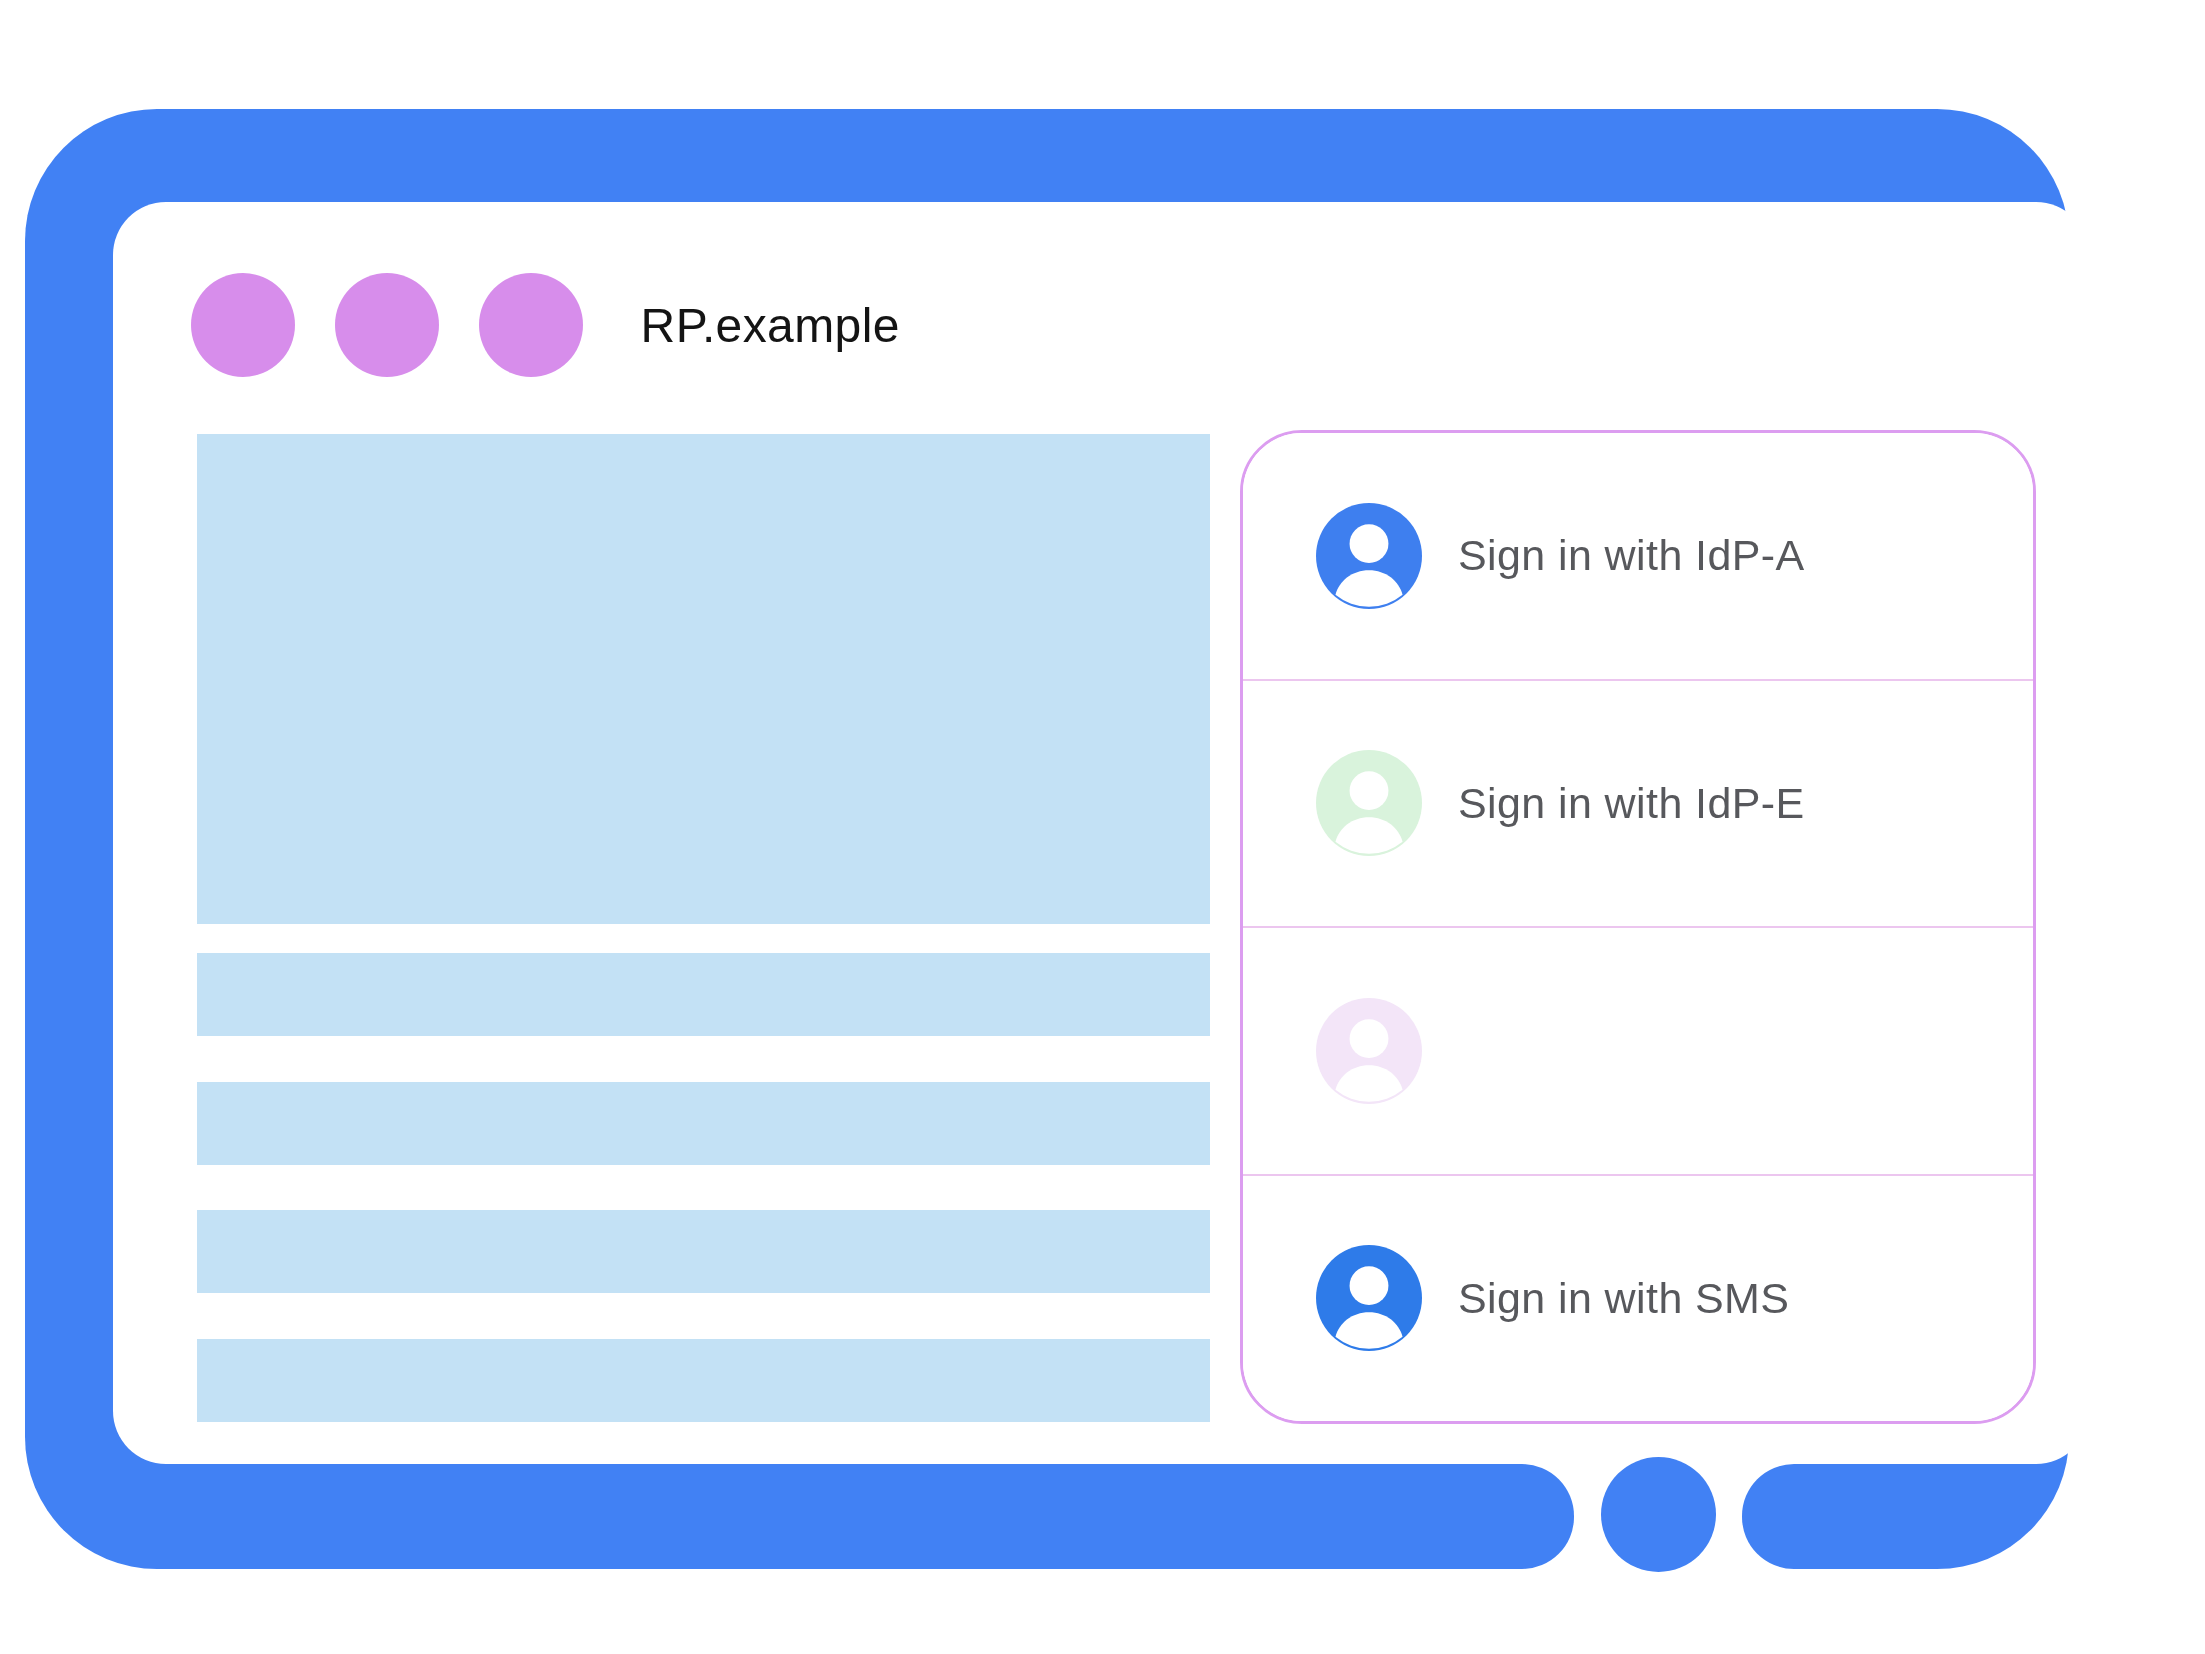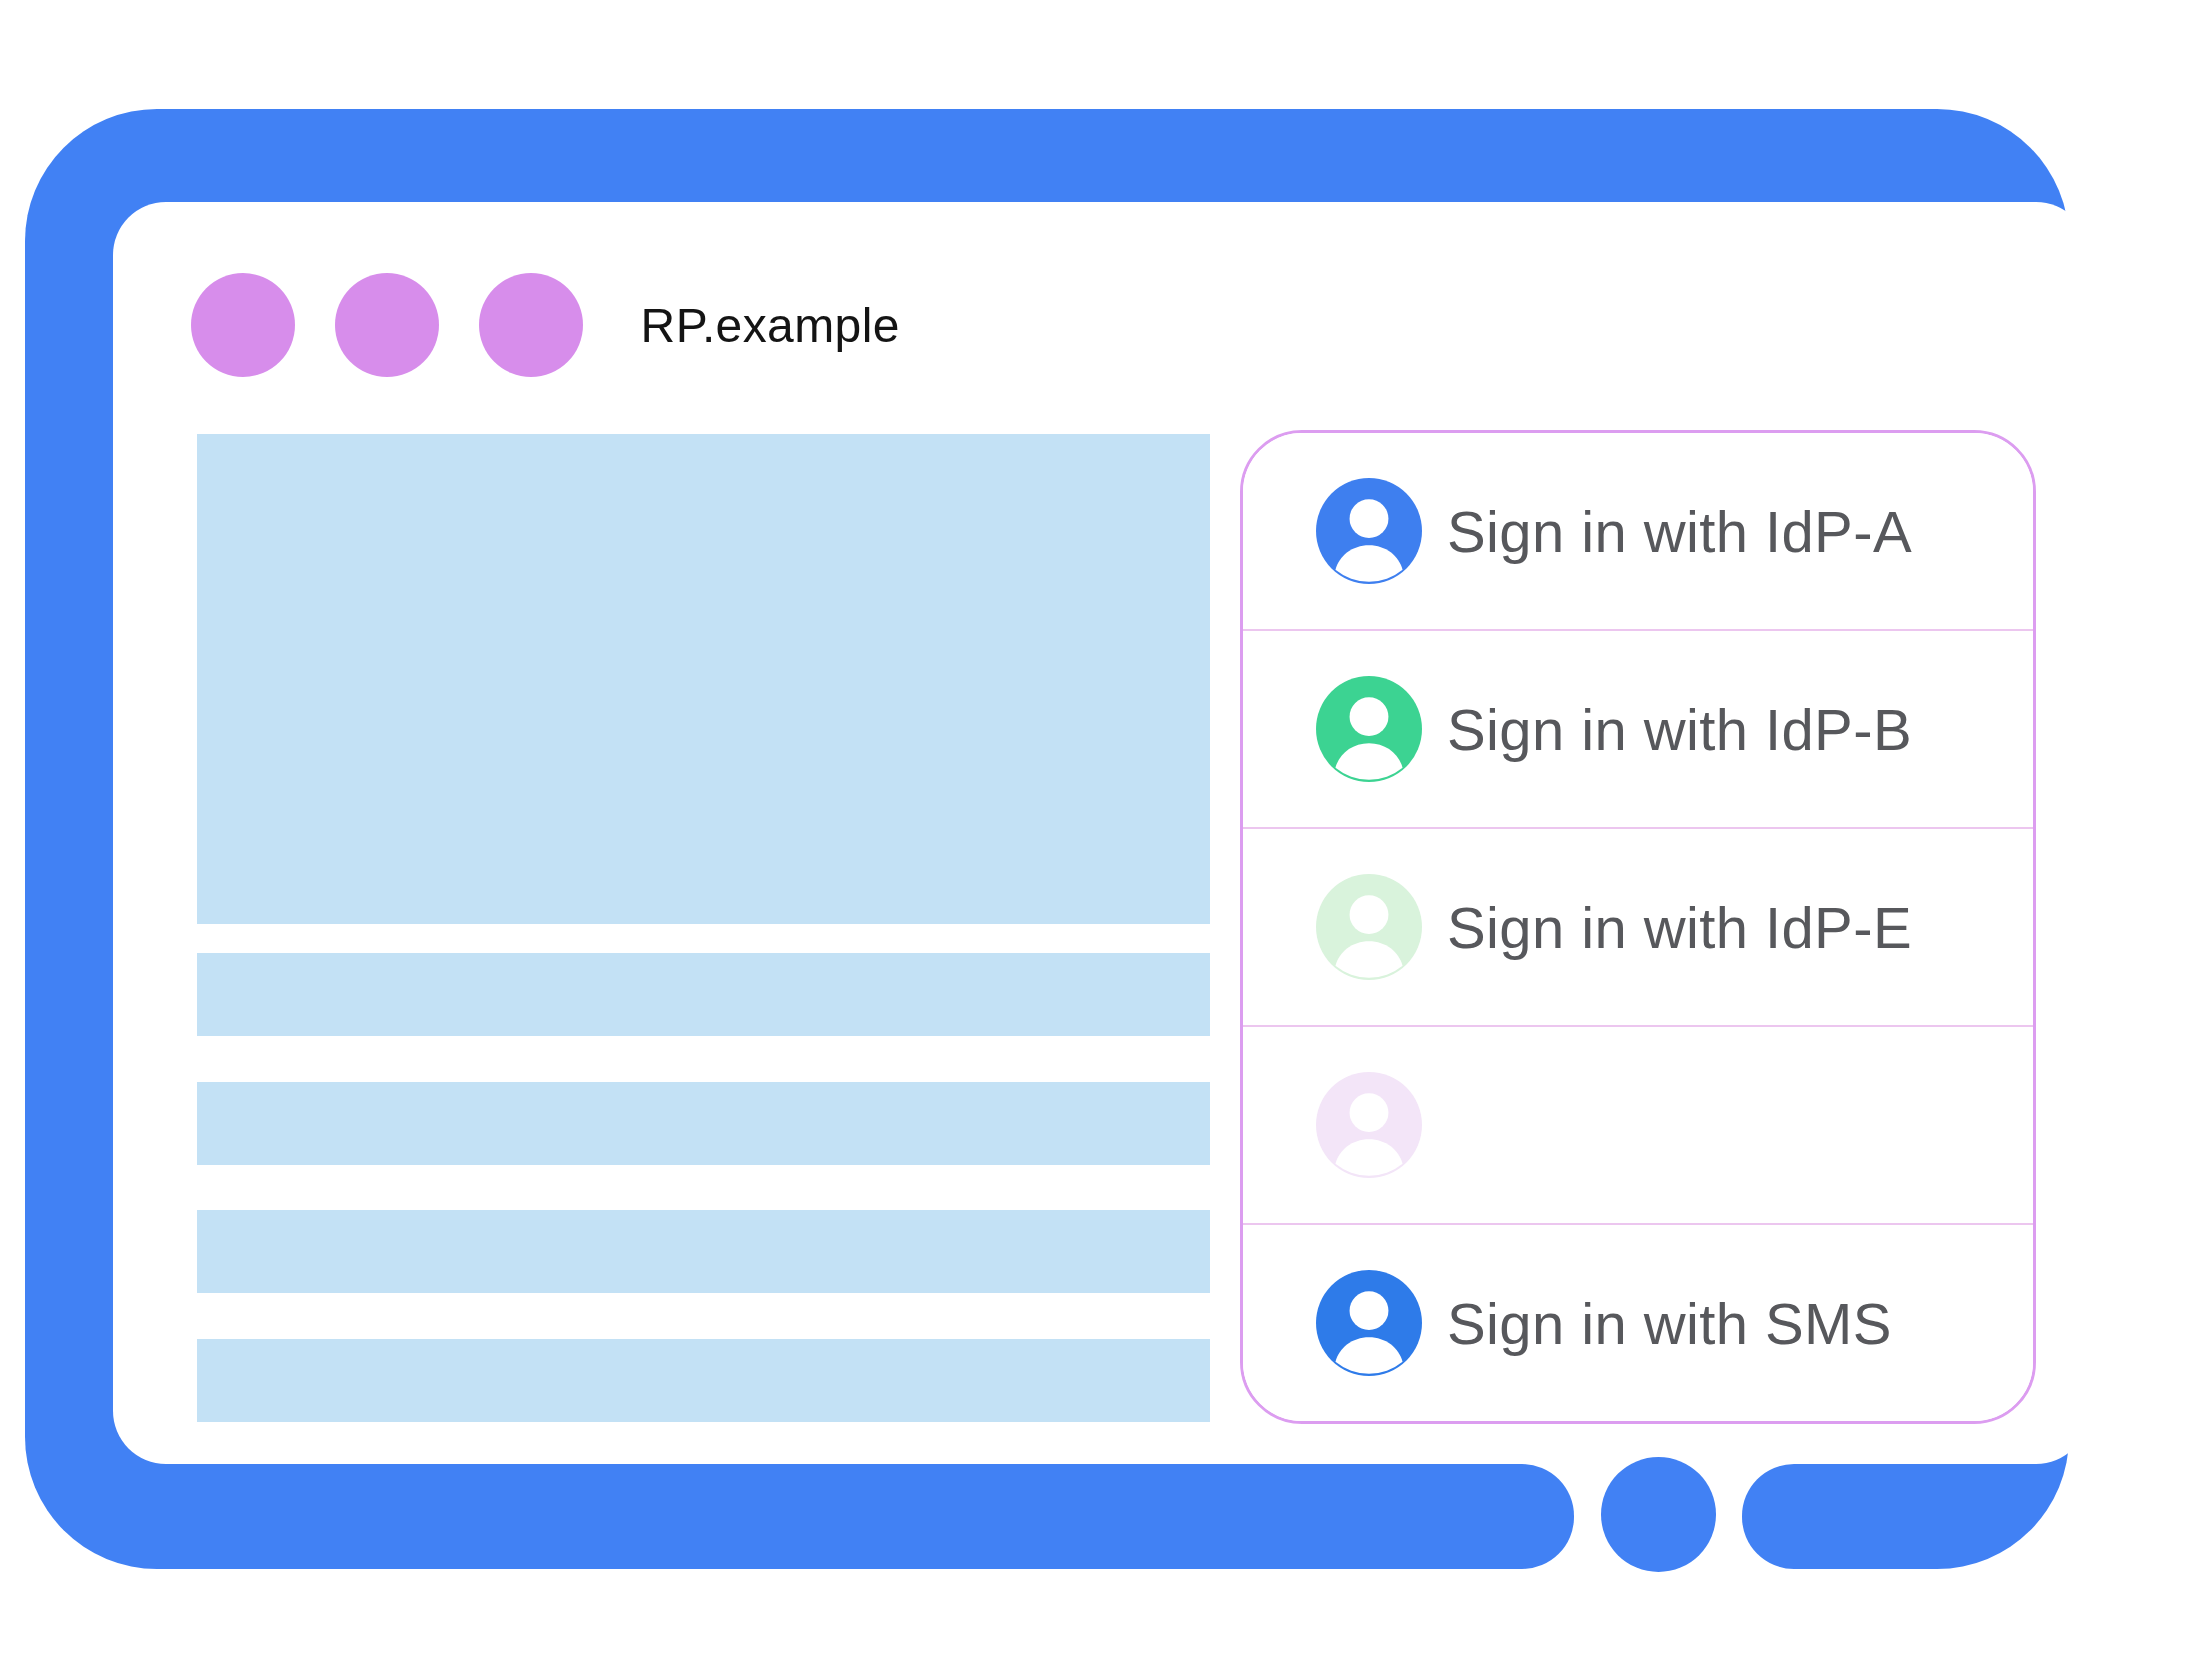--- a/index.html
+++ b/index.html
@@ -127,22 +127,22 @@
     background: #ffffff;
   }
   .signin-row:last-child { border-bottom: none; border-radius: 11px; }
   .avatar {
     width: 106px;
     height: 106px;
     flex: 0 0 auto;
     display: block;
   }
   .signin-label {
-    margin-left: 25px;
-    font-size: 58px;
+    margin-left: 36px;
+    font-size: 43px;
     font-weight: 500;
     color: var(--label_gray, #57585C);
     letter-spacing: 0.4px;
     white-space: nowrap;
   }
 </style>
 </head>
 <body>
 
 <div class="canvas">
@@ -167,28 +167,20 @@
 
         <div class="signin-row">
           <svg class="avatar" viewBox="0 0 120 120">
             <circle cx="60" cy="60" r="60" fill="#3E7FEF"></circle>
             <circle cx="60" cy="46" r="22" fill="#ffffff"></circle>
             <path d="M60 76 C 41 76 26 88 22 104 A60 60 0 0 0 98 104 C 94 88 79 76 60 76 Z" fill="#ffffff"></path>
           </svg>
           <span class="signin-label">Sign in with IdP-A</span>
         </div>
 
-        <div class="signin-row">
-          <svg class="avatar" viewBox="0 0 120 120">
-            <circle cx="60" cy="60" r="60" fill="#3CD392"></circle>
-            <circle cx="60" cy="46" r="22" fill="#ffffff"></circle>
-            <path d="M60 76 C 41 76 26 88 22 104 A60 60 0 0 0 98 104 C 94 88 79 76 60 76 Z" fill="#ffffff"></path>
-          </svg>
-          <span class="signin-label">Sign in with IdP-B</span>
-        </div>
 
 
 
         <div class="signin-row">
           <svg class="avatar" viewBox="0 0 120 120">
             <circle cx="60" cy="60" r="60" fill="#D9F3DC"></circle>
             <circle cx="60" cy="46" r="22" fill="#ffffff"></circle>
             <path d="M60 76 C 41 76 26 88 22 104 A60 60 0 0 0 98 104 C 94 88 79 76 60 76 Z" fill="#ffffff"></path>
           </svg>
           <span class="signin-label">Sign in with IdP-E</span>

